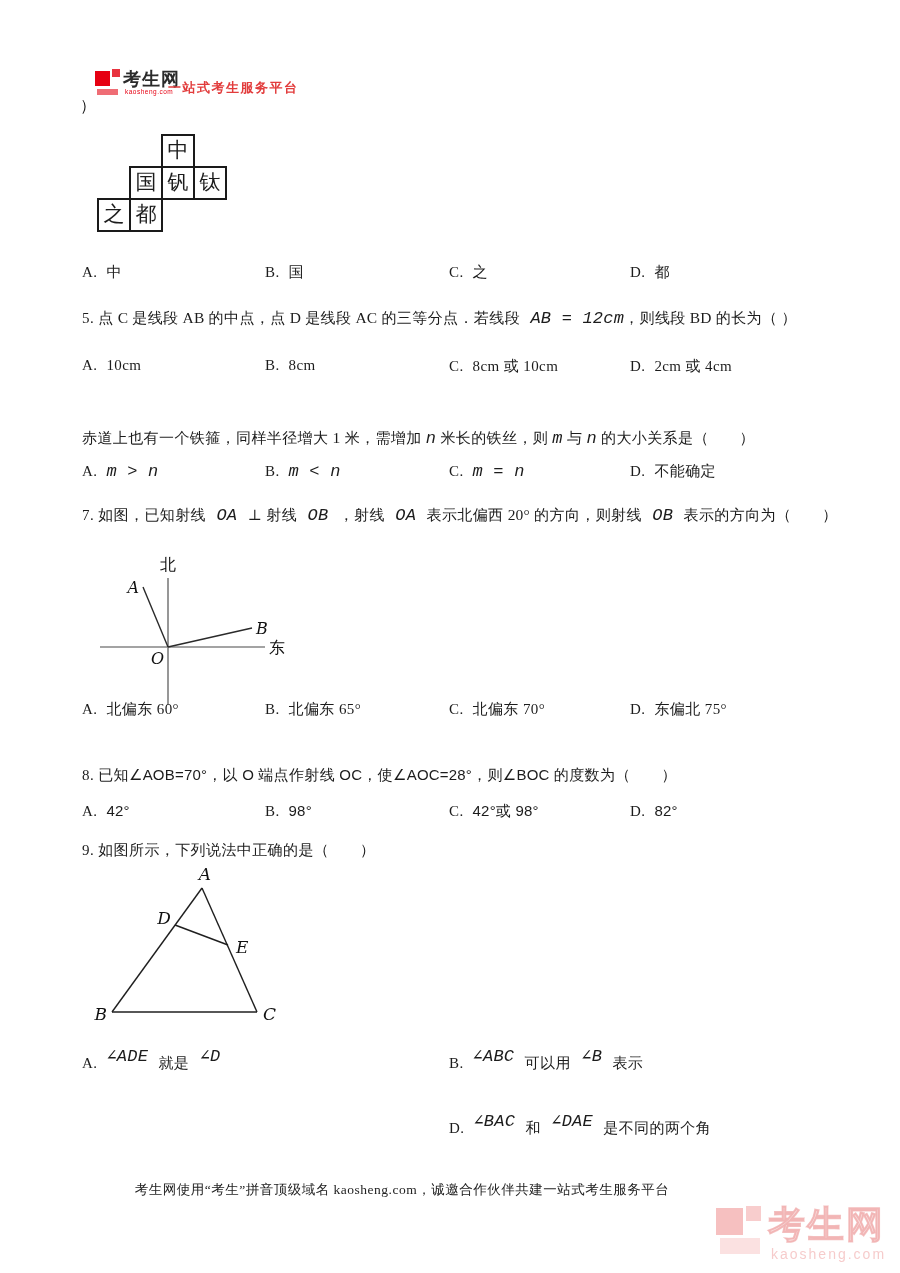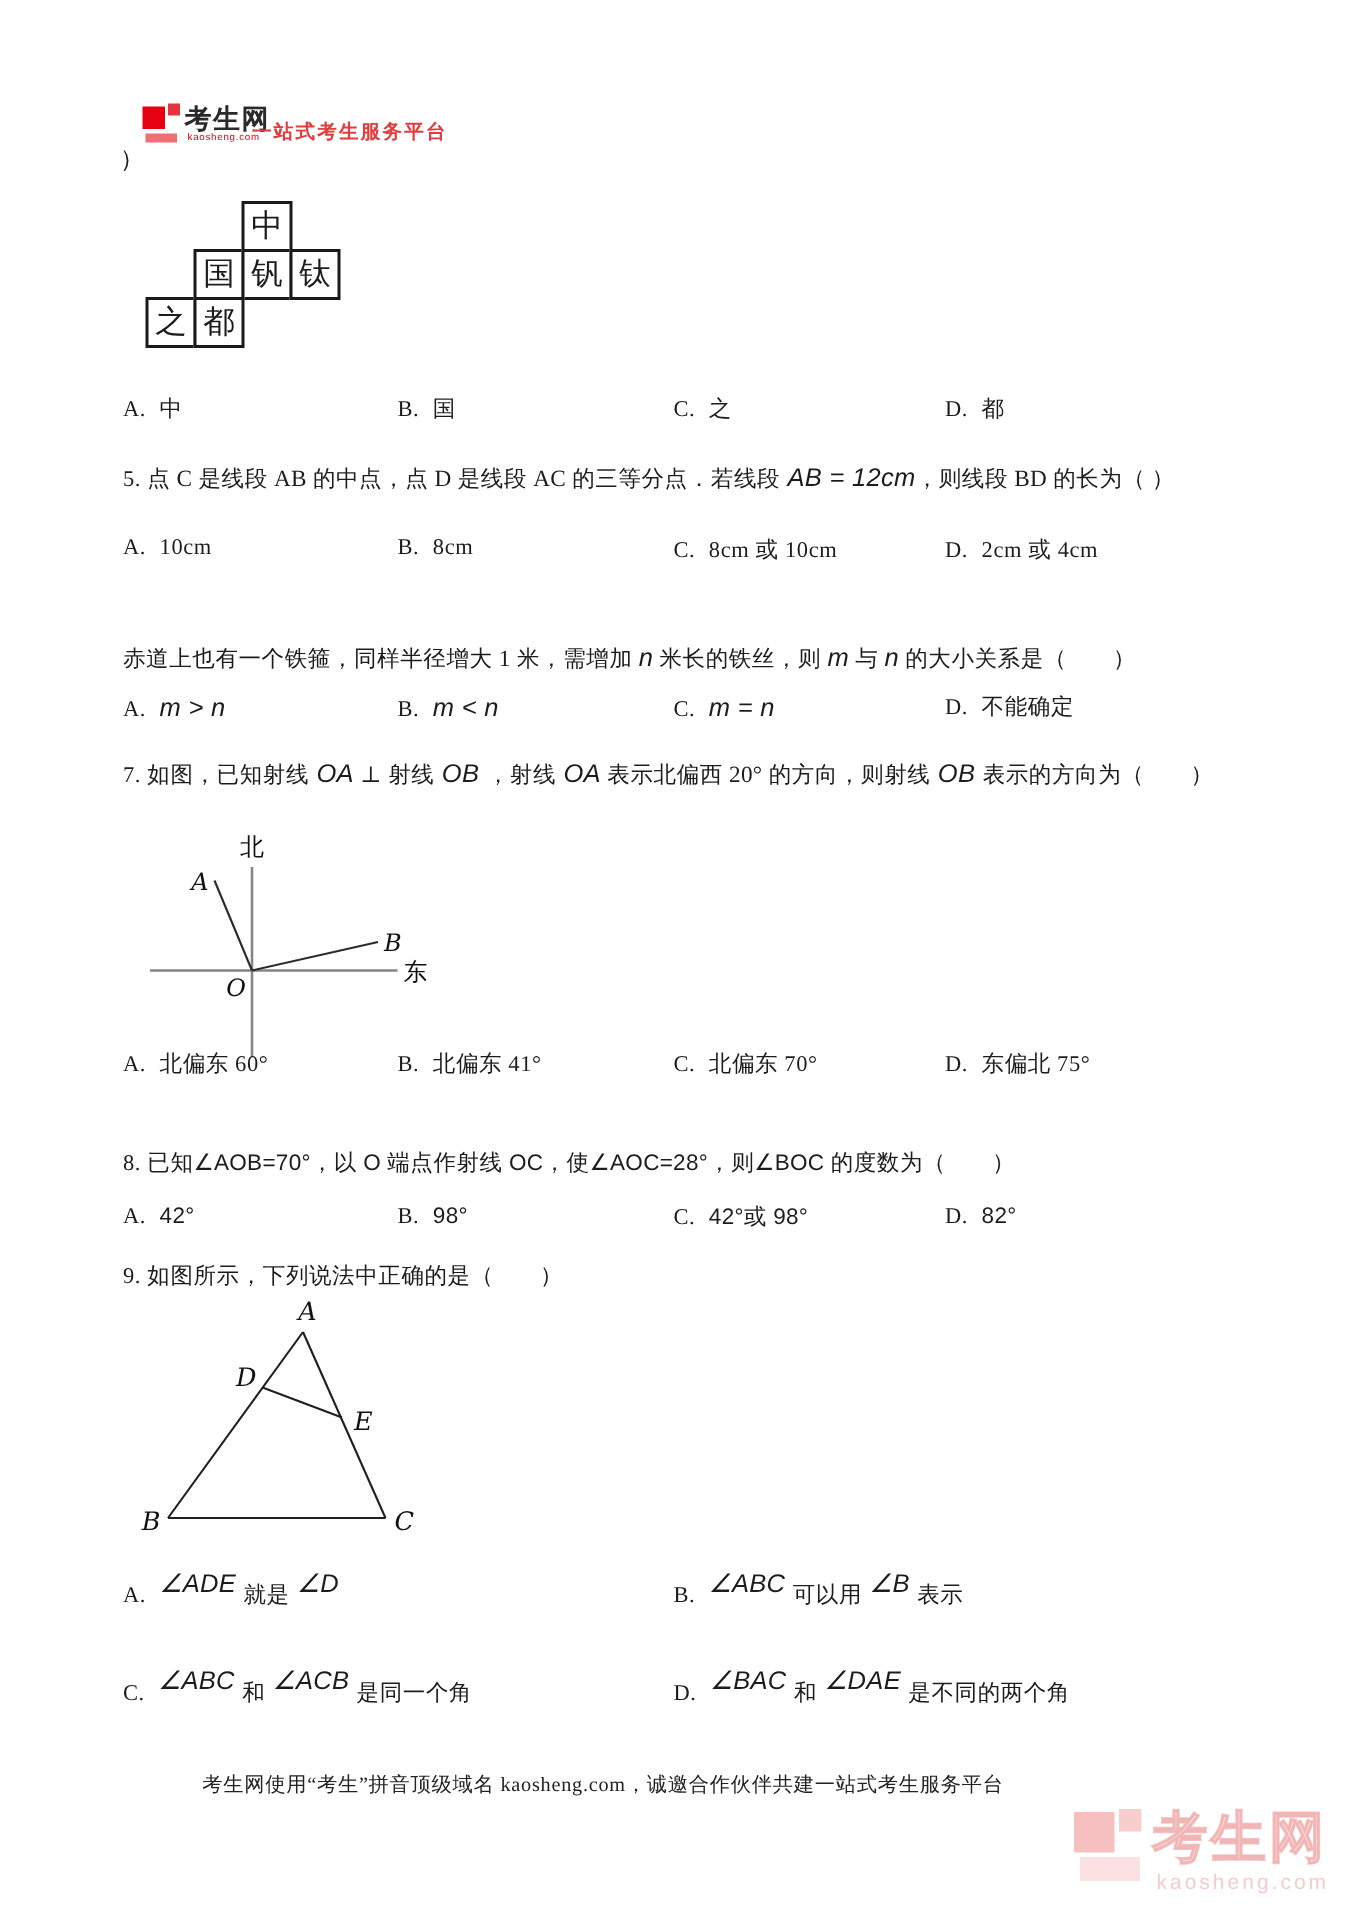--- a/index.html
+++ b/index.html
@@ -24,21 +24,21 @@
   .paren { position:absolute; left:80px; top:96px; font-size:16px; }
 
   
   .net { position:absolute; left:97px; top:134px; width:132px; height:100px; }
   .net-cell { position:absolute; width:34px; height:34px; box-sizing:border-box;
     border:2px solid #1a1a1a; font-size:21px; line-height:29px; text-align:center; background:#fff; }
 
   
   .stem { position:absolute; left:82px; font-size:15px; letter-spacing:0.4px; white-space:nowrap; }
   .seg-t  { }
-  .seg-m  { font-family:Liberation Sans, sans-serif; font-style:italic; font-size:17px; letter-spacing:0.2px; }
+  .seg-m  { font-family:Liberation Mono, monospace; font-style:italic; font-size:17px; letter-spacing:0.2px; }
   .seg-mu { font-size:15.5px; letter-spacing:0.2px; }
   .seg-s  { font-family:"Liberation Sans","DejaVu Sans",sans-serif; font-size:15px; letter-spacing:0.2px; }
 
   .optrow { position:absolute; left:0; width:724px; height:26px; }
   .opt { position:absolute; white-space:nowrap; font-size:15px; letter-spacing:0.4px; }
   .opt-label { margin-right:9px; }
   .c1 { left:82px; } .c2 { left:265px; } .c3 { left:449px; } .c4 { left:630px; }
   .raised .seg-m { position:relative; top:-7px; }
 
   
@@ -118,21 +118,21 @@
     <line x1="80" y1="97" x2="164" y2="78" stroke="#2a2a2a" stroke-width="1.4"></line>
     <text x="80" y="20" text-anchor="middle" font-size="16">北</text>
     <text x="181" y="103" text-anchor="start" font-size="16">东</text>
     <text x="76" y="114" text-anchor="end" font-size="16" class="lbl-it">O</text>
     <text x="51" y="43" text-anchor="end" font-size="16" class="lbl-it">A</text>
     <text x="168" y="84" text-anchor="start" font-size="16" class="lbl-it">B</text>
   </svg>
 
   <div class="optrow" style="top:700px">
     <span class="opt c1"><span class="opt-label">A.</span><span>北偏东 60°</span></span>
-    <span class="opt c2"><span class="opt-label">B.</span><span>北偏东 41°</span></span>
+    <span class="opt c2"><span class="opt-label">B.</span><span>北偏东 65°</span></span>
     <span class="opt c3"><span class="opt-label">C.</span><span>北偏东 70°</span></span>
     <span class="opt c4"><span class="opt-label">D.</span><span>东偏北 75°</span></span>
   </div>
 
   <div class="stem" style="top:766px"><span class="seg-t">8. 已知</span><span class="seg-s">∠AOB=70°</span><span class="seg-t">，以 </span><span class="seg-s">O</span><span class="seg-t"> 端点作射线 </span><span class="seg-s">OC</span><span class="seg-t">，使</span><span class="seg-s">∠AOC=28°</span><span class="seg-t">，则</span><span class="seg-s">∠BOC</span><span class="seg-t"> 的度数为（　　）</span></div>
   <div class="optrow" style="top:802px">
     <span class="opt c1"><span class="opt-label">A.</span><span><span class="seg-s">42°</span></span></span>
     <span class="opt c2"><span class="opt-label">B.</span><span><span class="seg-s">98°</span></span></span>
     <span class="opt c3"><span class="opt-label">C.</span><span><span class="seg-s">42°</span><span class="seg-t">或 </span><span class="seg-s">98°</span></span></span>
     <span class="opt c4"><span class="opt-label">D.</span><span><span class="seg-s">82°</span></span></span>
@@ -150,21 +150,20 @@
     <text x="178" y="157" text-anchor="start" font-size="17" class="lbl-it">C</text>
     <text x="86" y="61" text-anchor="end" font-size="17" class="lbl-it">D</text>
     <text x="151" y="90" text-anchor="start" font-size="17" class="lbl-it">E</text>
   </svg>
 
   <div class="optrow raised" style="top:1052px">
     <span class="opt c1"><span class="opt-label">A.</span><span><span class="seg-m">∠ADE </span><span class="seg-t">就是</span><span class="seg-m"> ∠D</span></span></span>
     <span class="opt c3"><span class="opt-label">B.</span><span><span class="seg-m">∠ABC </span><span class="seg-t">可以用</span><span class="seg-m"> ∠B </span><span class="seg-t">表示</span></span></span>
   </div>
   <div class="optrow raised" style="top:1117px">
-    <span class="opt c1"><span class="opt-label">C.</span><span><span class="seg-m">∠ABC </span><span class="seg-t">和</span><span class="seg-m"> ∠ACB </span><span class="seg-t">是同一个角</span></span></span>
     <span class="opt c3"><span class="opt-label">D.</span><span><span class="seg-m">∠BAC </span><span class="seg-t">和</span><span class="seg-m"> ∠DAE </span><span class="seg-t">是不同的两个角</span></span></span>
   </div>
 
   <div class="footer">考生网使用“考生”拼音顶级域名 kaosheng.com，诚邀合作伙伴共建一站式考生服务平台</div>
 
   <div class="wm">
     <span class="wm-sq1"></span>
     <span class="wm-sq2"></span>
     <span class="wm-bar"></span>
     <span class="wm-text">考生网</span>

